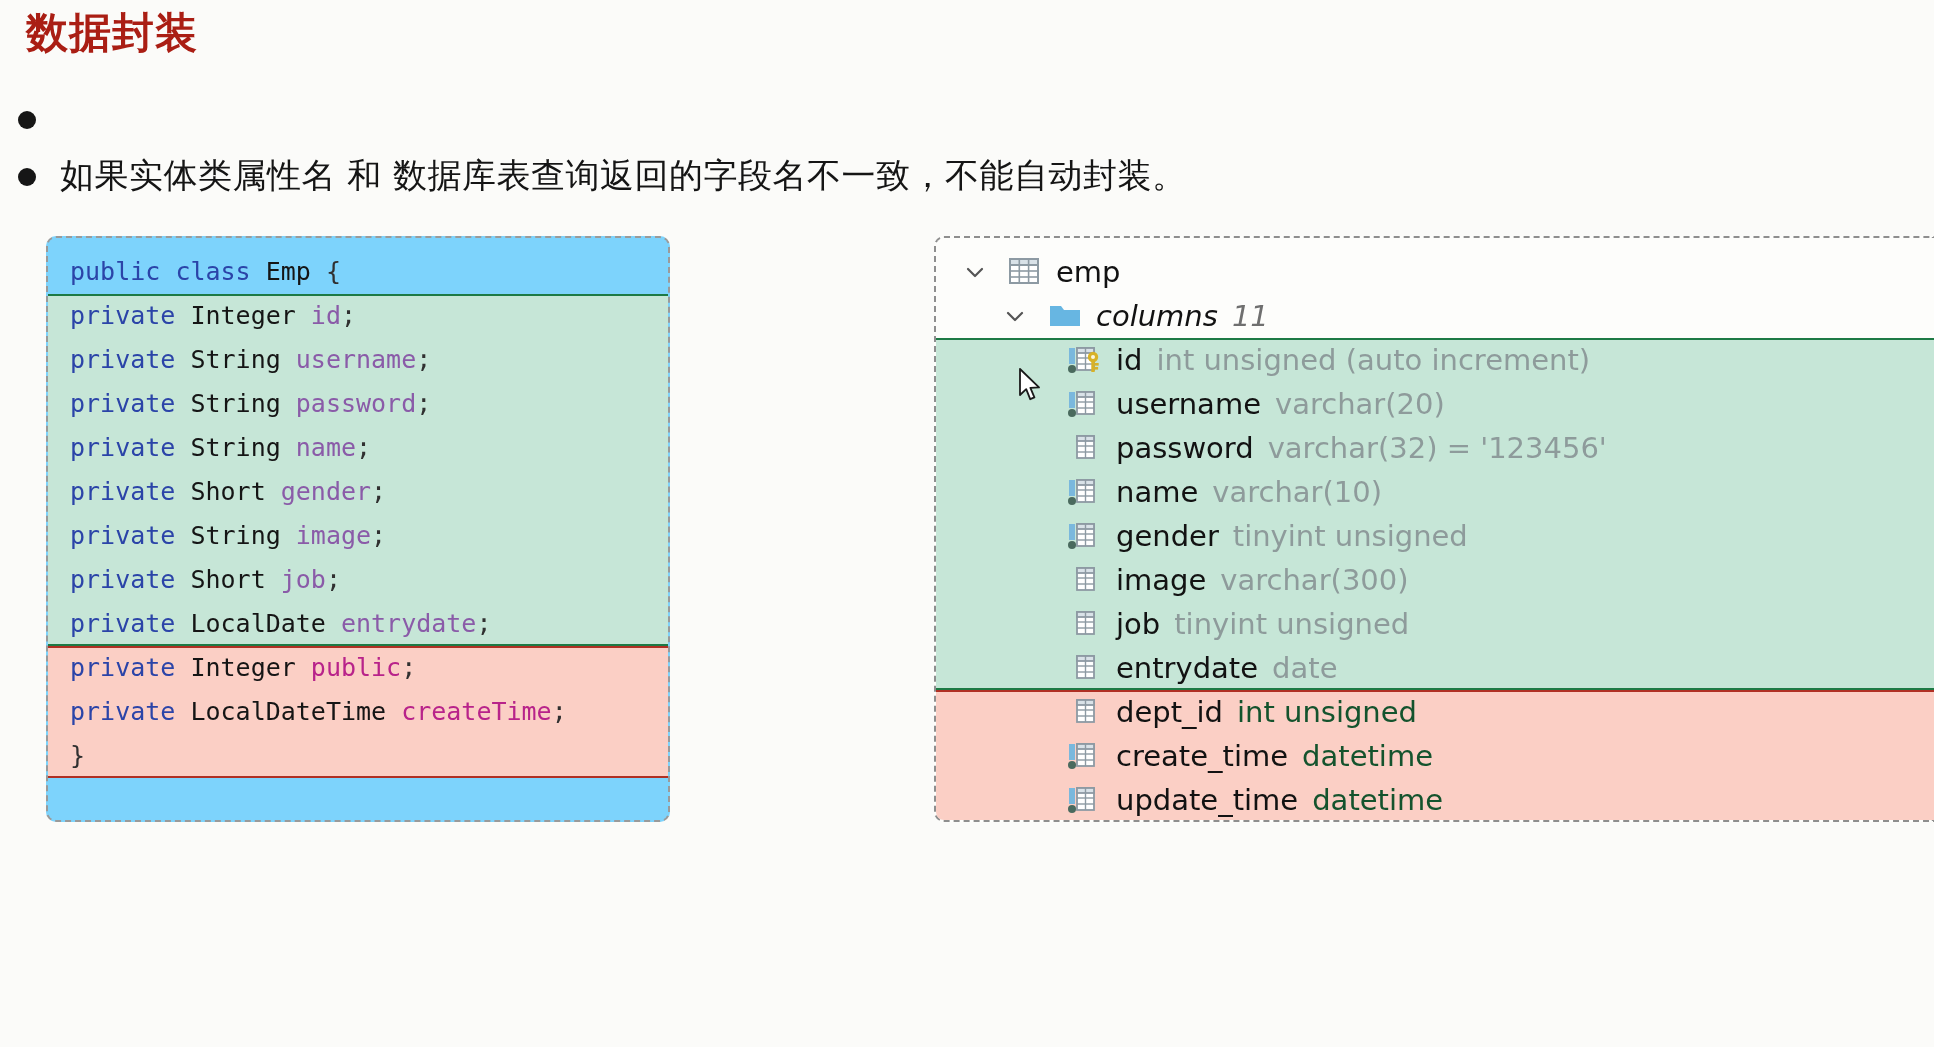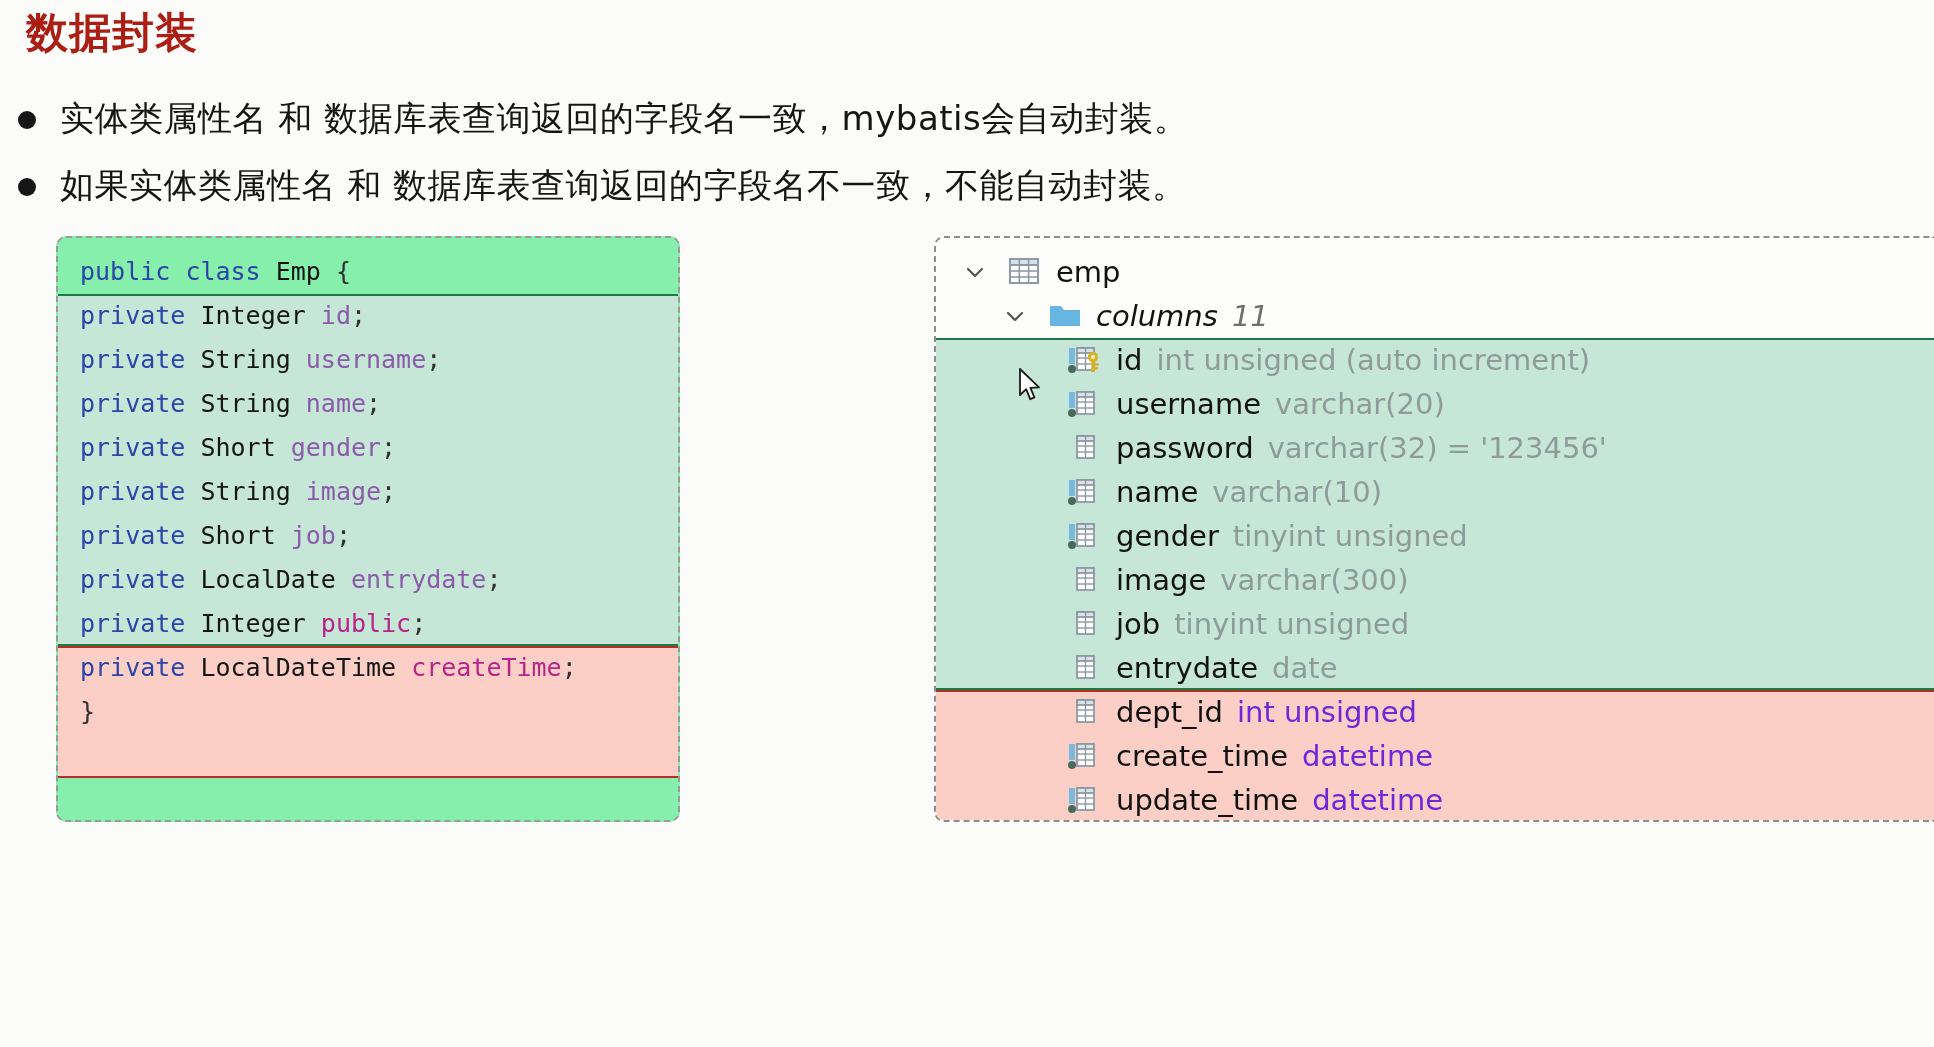--- a/index.html
+++ b/index.html
@@ -29,25 +29,25 @@
     background:#161616; margin-right:24px; margin-top:13px; flex:0 0 auto;
   }
   .bullet-text{
     font-size:34px; color:#151515; line-height:1.2;
     font-family:"DejaVu Sans","Liberation Sans",sans-serif;
     letter-spacing:0.5px;
   }
 
   
   .code-panel{
-    position:absolute; left:56px; top:236px;
+    position:absolute; left:46px; top:236px;
     width:624px; height:586px;
     border:2px dashed #9a9a9a;
     border-radius:10px;
-    background:#86efac;
+    background:#7dd3fc;
     overflow:hidden;
   }
   .code-lines{ padding:0; margin:0; }
   .code-line{
     height:44px; line-height:44px;
     font-family:"DejaVu Sans Mono","Liberation Mono",monospace;
     font-size:25px;
     white-space:pre;
     padding-left:22px;
     letter-spacing:0px;
@@ -96,21 +96,21 @@
   .tree-row.lvl1{ padding-left:62px;font-style:italic; }
   .tree-row.lvl2{ padding-left:132px; }
   .chev{
     width:34px; height:34px; flex:0 0 auto;
     display:inline-flex; align-items:center; justify-content:center;
     color:#4a4a4a;
   }
   .ico{ width:34px; height:30px; flex:0 0 auto; margin-right:14px; display:inline-block; }
   .nm{ color:#121212; margin-right:14px; white-space:nowrap; }
   .ty{ color:#8e9b9b; white-space:nowrap; }
-  .ty-red{ color:#6d28d9; }
+  .ty-red{ color:#14532d; }
   .cnt{ color:#6f6f6f; }
 
   .tband-green{
     position:absolute; left:0; right:0;
     border-top:2px solid #1d7a45; border-bottom:2px solid #1d7a45;
     background:#c6e6d7; z-index:0;
   }
   .tband-red{
     position:absolute; left:0; right:0;
     border-top:2px solid #b03024; border-bottom:2px solid #b03024;
@@ -121,37 +121,37 @@
   .cursor{ position:absolute; left:1018px; top:368px; z-index:50; }
 </style>
 </head>
 <body>
 
 <div class="slide-title">数据封装</div>
 
 <div class="bullets" id="bullet-list">
     <div class="bullet">
       <span class="bullet-dot"></span>
-      <span class="bullet-text">实体类属性名 和 数据库表查询返回的字段名一致，mybatis会自动封装。</span>
     </div>
     <div class="bullet">
       <span class="bullet-dot"></span>
       <span class="bullet-text">如果实体类属性名 和 数据库表查询返回的字段名不一致，不能自动封装。</span>
     </div>
   </div>
 
 <div class="code-panel">
   <div id="code-bands">
       <div class="band-green" style="top: 56px; height: 352px;"></div>
       <div class="band-red" style="top: 408px; height: 132px;"></div>
     </div>
   <div class="code-lines" id="code-lines" style="padding-top: 12px;">
       <div class="code-line"><span class="kw">public</span><span class="punct"> </span><span class="kw">class</span><span class="punct"> </span><span class="cls">Emp</span><span class="punct"> {</span></div>
       <div class="code-line indent"><span class="kw">private</span><span class="punct"> </span><span class="type">Integer</span><span class="punct"> </span><span class="var">id</span><span class="punct">;</span></div>
       <div class="code-line indent"><span class="kw">private</span><span class="punct"> </span><span class="type">String</span><span class="punct"> </span><span class="var">username</span><span class="punct">;</span></div>
+      <div class="code-line indent"><span class="kw">private</span><span class="punct"> </span><span class="type">String</span><span class="punct"> </span><span class="var">password</span><span class="punct">;</span></div>
       <div class="code-line indent"><span class="kw">private</span><span class="punct"> </span><span class="type">String</span><span class="punct"> </span><span class="var">name</span><span class="punct">;</span></div>
       <div class="code-line indent"><span class="kw">private</span><span class="punct"> </span><span class="type">Short</span><span class="punct"> </span><span class="var">gender</span><span class="punct">;</span></div>
       <div class="code-line indent"><span class="kw">private</span><span class="punct"> </span><span class="type">String</span><span class="punct"> </span><span class="var">image</span><span class="punct">;</span></div>
       <div class="code-line indent"><span class="kw">private</span><span class="punct"> </span><span class="type">Short</span><span class="punct"> </span><span class="var">job</span><span class="punct">;</span></div>
       <div class="code-line indent"><span class="kw">private</span><span class="punct"> </span><span class="type">LocalDate</span><span class="punct"> </span><span class="var">entrydate</span><span class="punct">;</span></div>
       <div class="code-line indent"><span class="kw">private</span><span class="punct"> </span><span class="type">Integer</span><span class="punct"> </span><span class="var-red">public</span><span class="punct">;</span></div>
       <div class="code-line indent"><span class="kw">private</span><span class="punct"> </span><span class="type">LocalDateTime</span><span class="punct"> </span><span class="var-red">createTime</span><span class="punct">;</span></div>
       <div class="code-line"><span class="punct">}</span></div>
     </div>
 </div>

